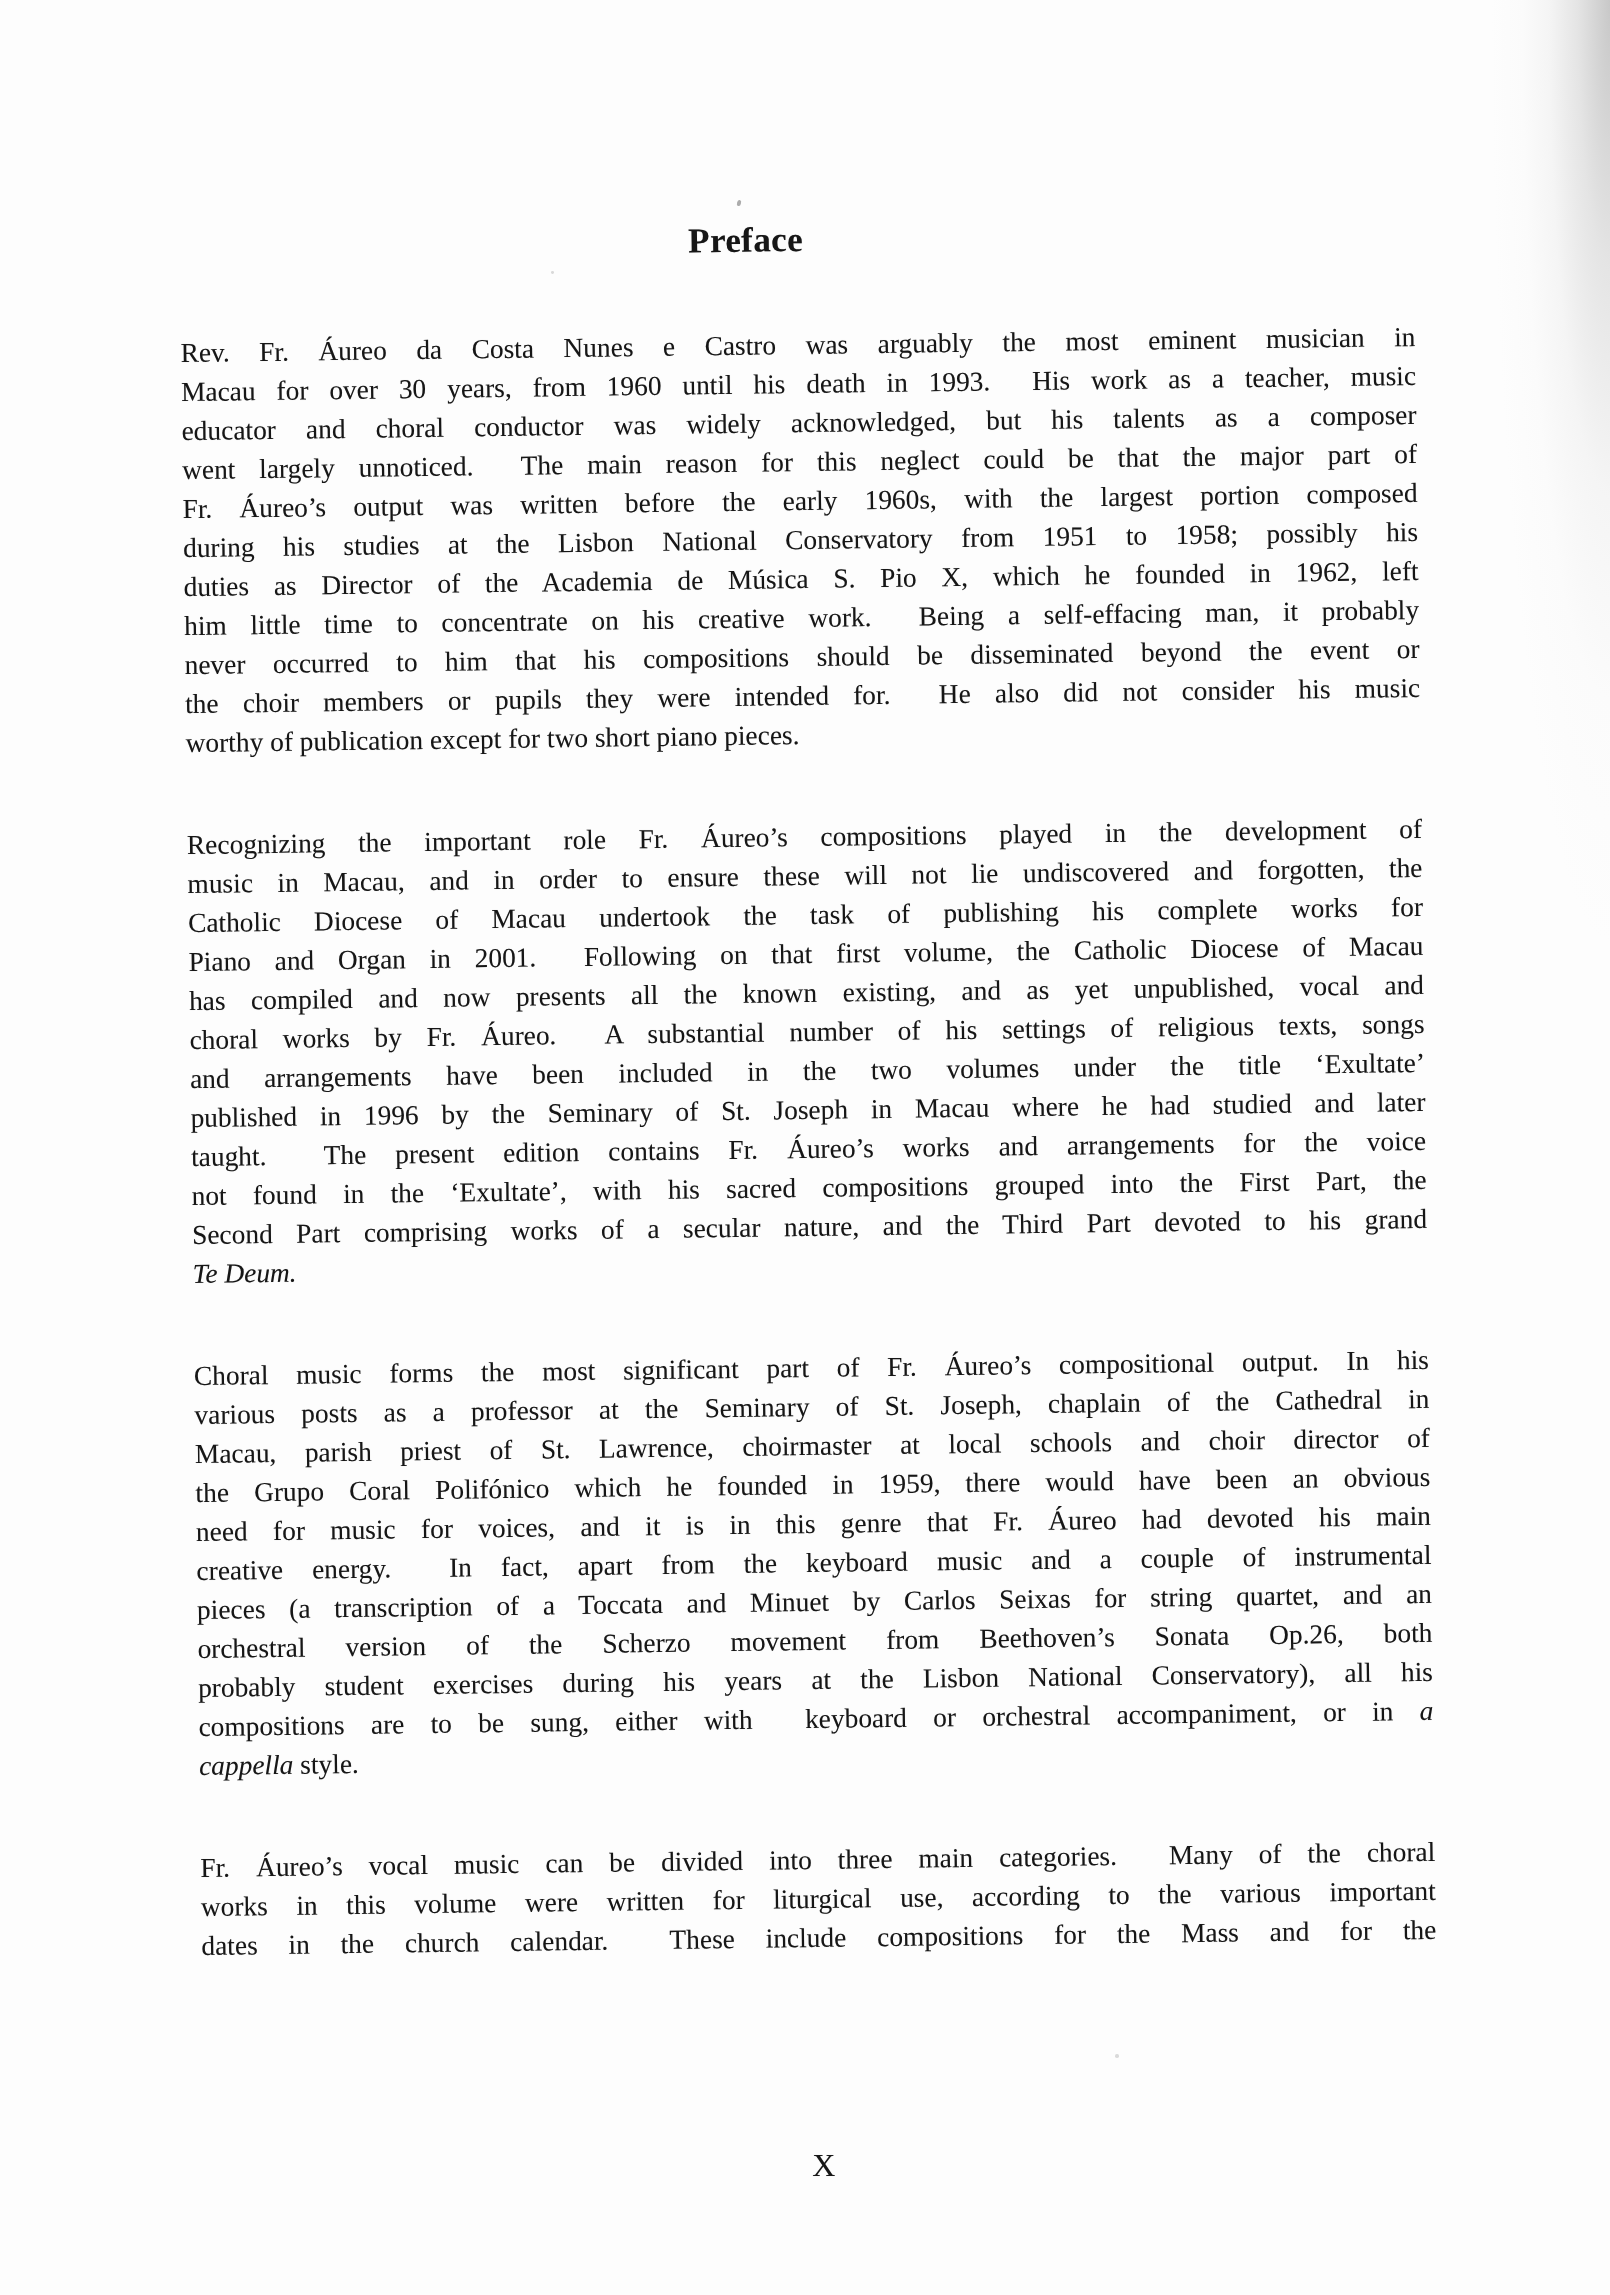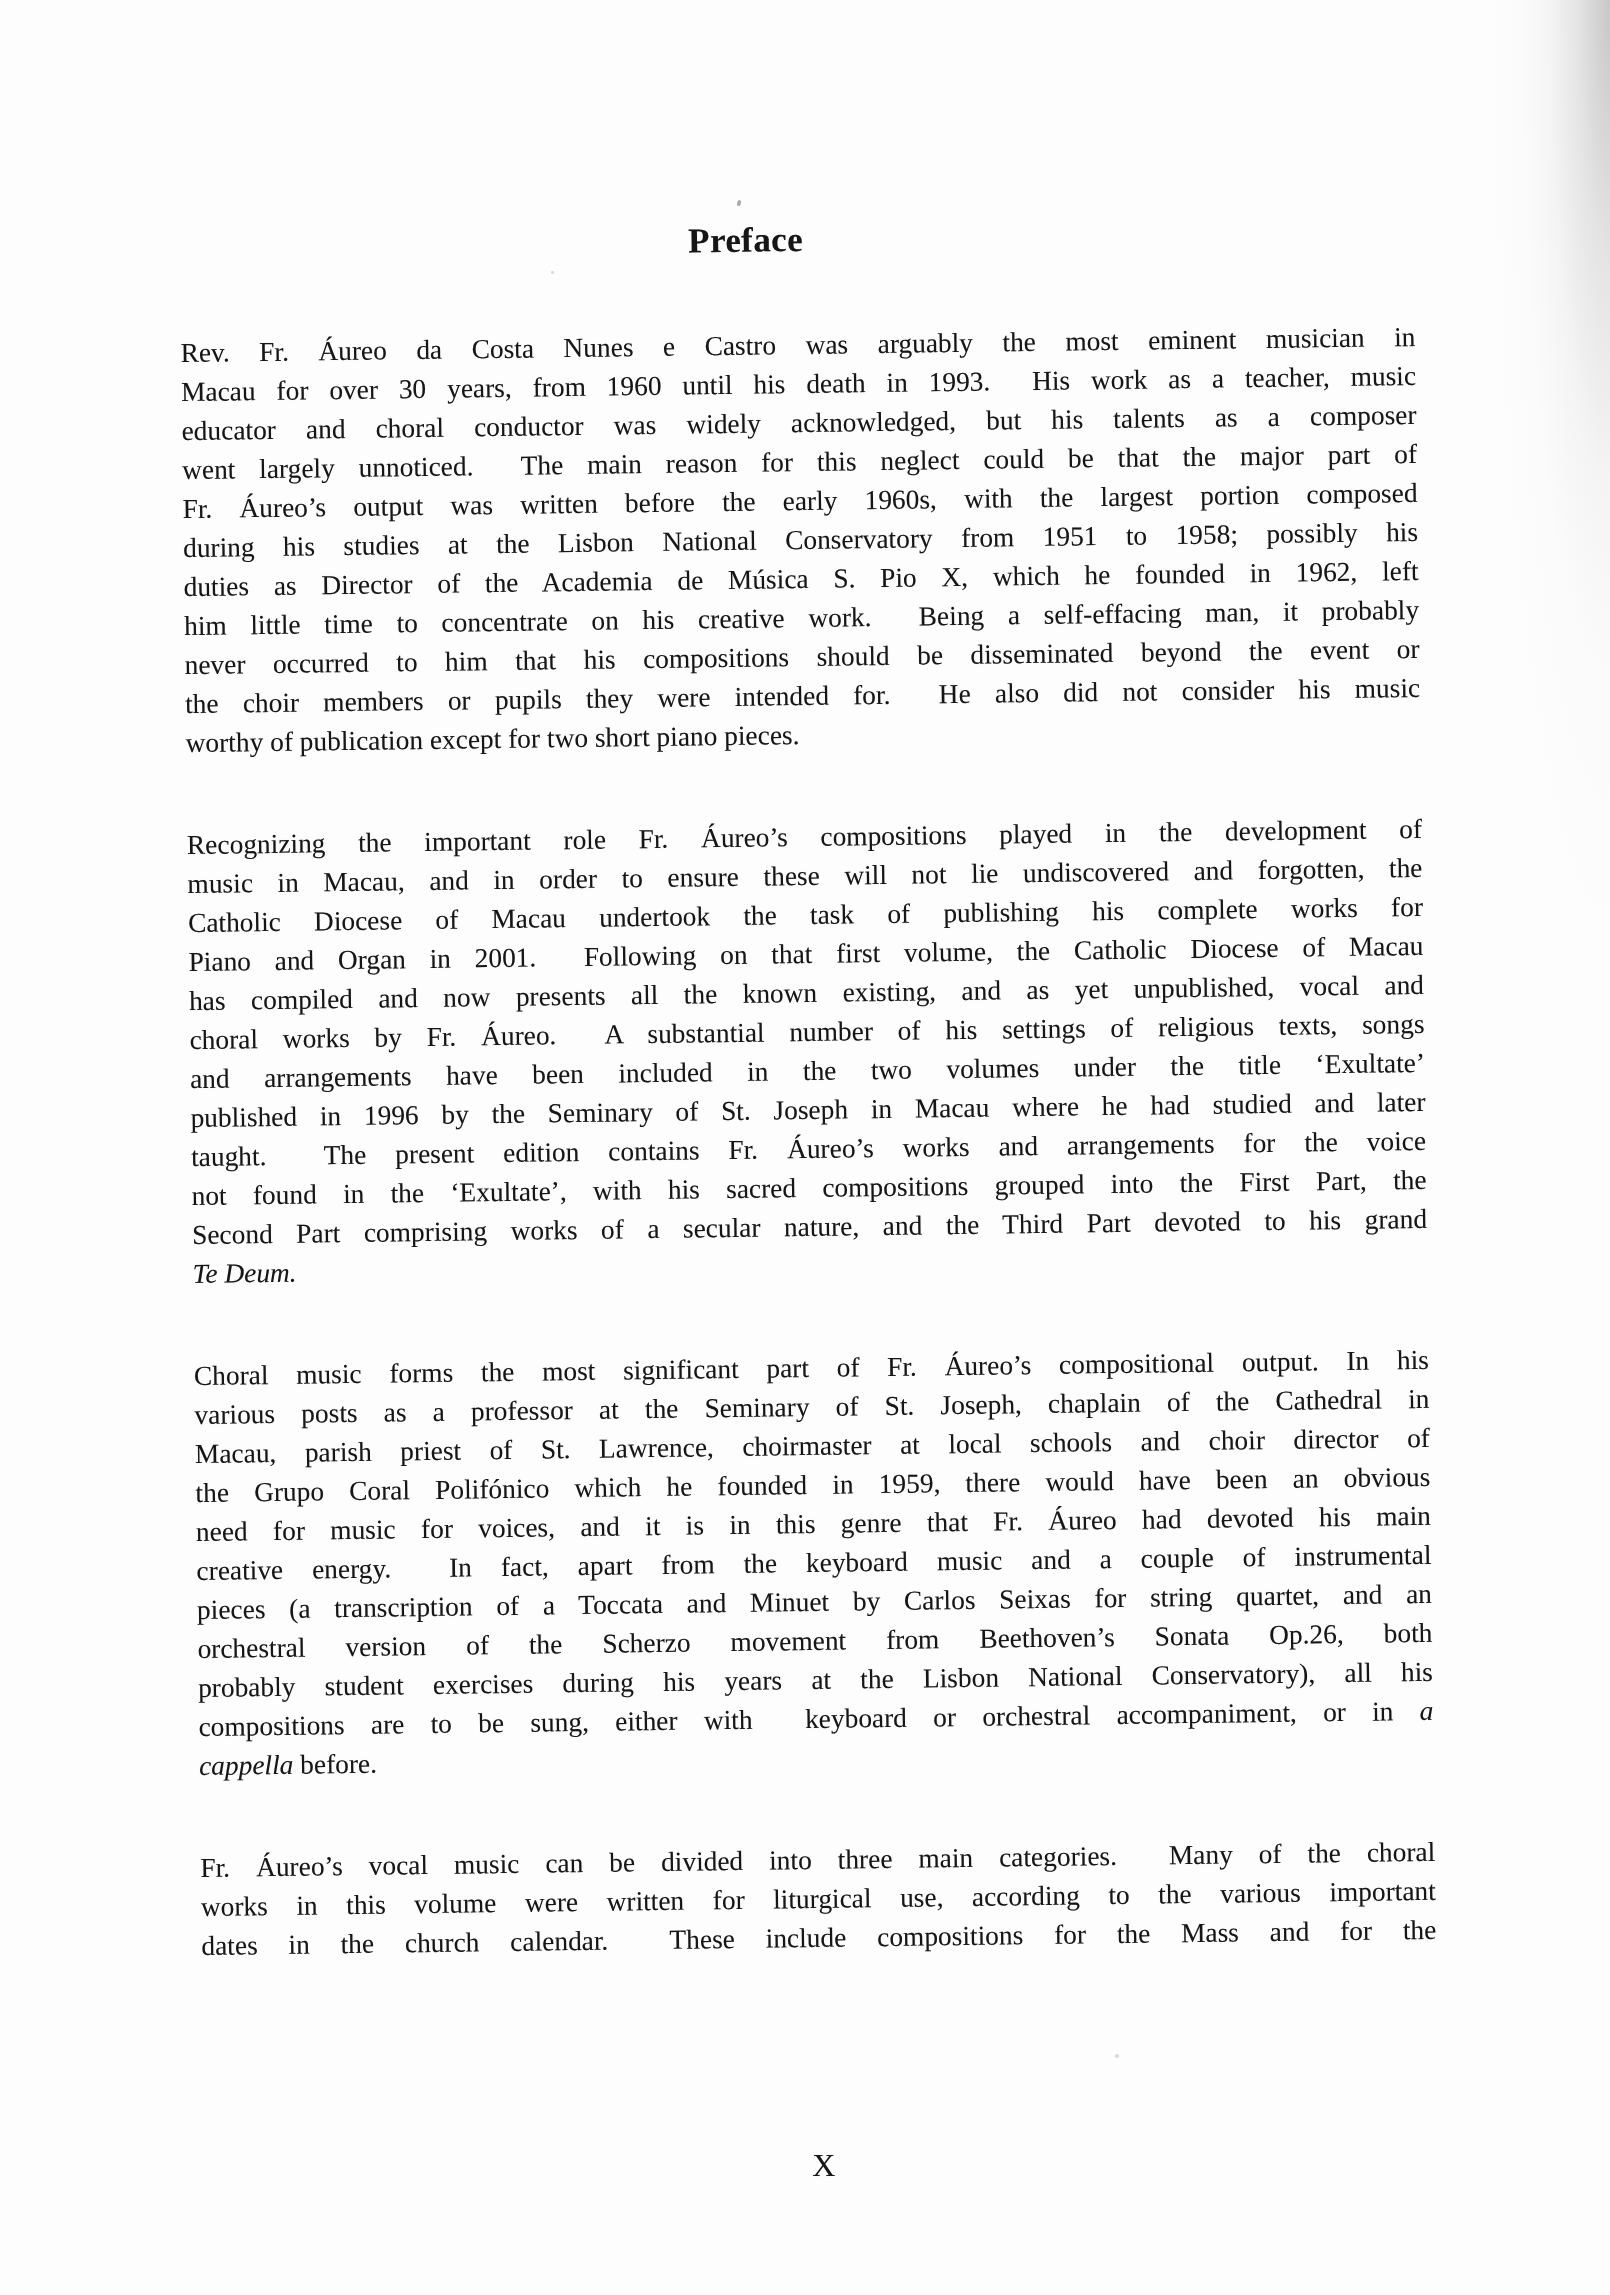--- a/index.html
+++ b/index.html
@@ -129,21 +129,21 @@
         <div class="line"><span>Choral music forms the most significant part of Fr. Áureo’s compositional output. In his</span></div>
         <div class="line"><span>various posts as a professor at the Seminary of St. Joseph, chaplain of the Cathedral in</span></div>
         <div class="line"><span>Macau, parish priest of St. Lawrence, choirmaster at local schools and choir director of</span></div>
         <div class="line"><span>the Grupo Coral Polifónico which he founded in 1959, there would have been an obvious</span></div>
         <div class="line"><span>need for music for voices, and it is in this genre that Fr. Áureo had devoted his main</span></div>
         <div class="line"><span>creative energy.  In fact, apart from the keyboard music and a couple of instrumental</span></div>
         <div class="line"><span>pieces (a transcription of a Toccata and Minuet by Carlos Seixas for string quartet, and an</span></div>
         <div class="line"><span>orchestral version of the Scherzo movement from Beethoven’s Sonata Op.26, both</span></div>
         <div class="line"><span>probably student exercises during his years at the Lisbon National Conservatory), all his</span></div>
         <div class="line"><span>compositions are to be sung, either with  keyboard or orchestral accompaniment, or in </span><span class="italic">a</span></div>
-        <div class="line no-stretch"><span class="italic">cappella</span><span> before.</span></div>
+        <div class="line no-stretch"><span class="italic">cappella</span><span> style.</span></div>
       </div>
       <div class="paragraph">
         <div class="line"><span>Fr. Áureo’s vocal music can be divided into three main categories.  Many of the choral</span></div>
         <div class="line"><span>works in this volume were written for liturgical use, according to the various important</span></div>
         <div class="line"><span>dates in the church calendar.  These include compositions for the Mass and for the</span></div>
       </div>
     </div>
 </div>
 
 <div class="page-number">X</div>

